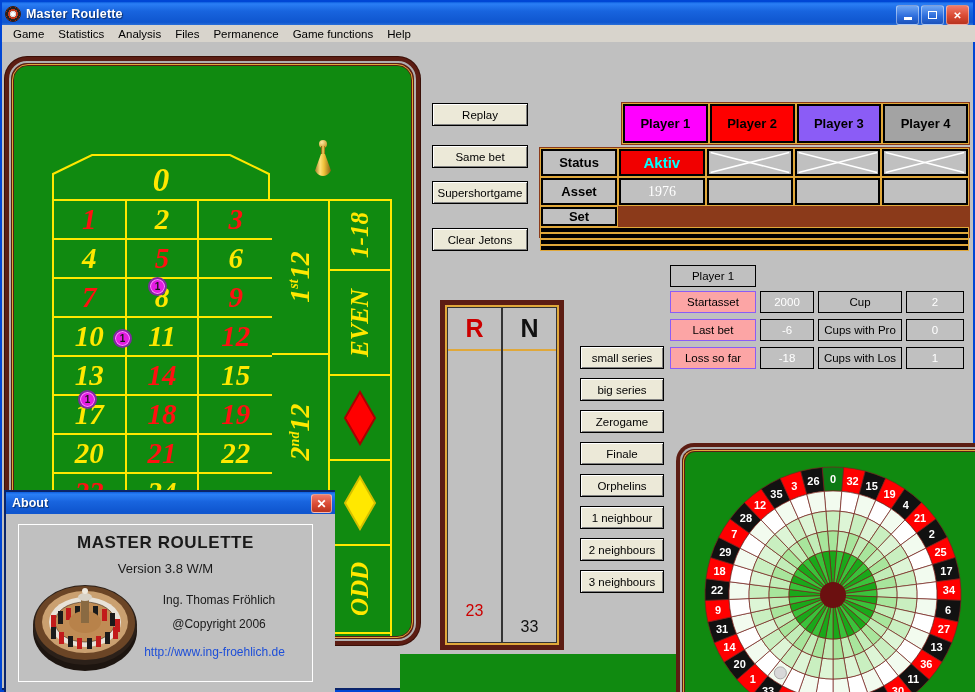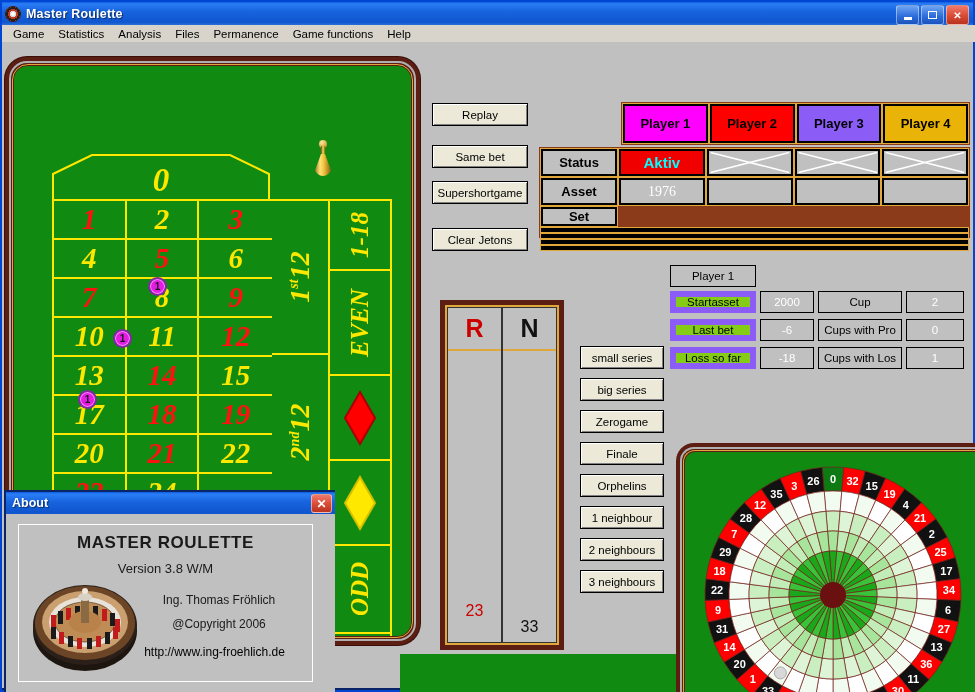--- a/index.html
+++ b/index.html
@@ -134,21 +134,21 @@
     font-family:"Liberation Serif",serif;}
   .pcell.aktiv{background:#f10000;color:#00ffff;font-weight:bold;font-size:15px;font-family:"Liberation Sans",sans-serif;}
   .pcell .xmark{position:absolute;left:0;top:0;width:100%;height:100%;}
 
   
   .statbox{position:absolute;left:668px;top:223px;width:300px;height:108px;}
   .sb-title{position:absolute;left:0;top:0;width:86px;height:22px;
     background:#c0c0c0;border:1px solid #000;box-sizing:border-box;
     display:flex;align-items:center;justify-content:center;font-size:11.5px;color:#000;}
   .sb-row{position:absolute;left:0;width:300px;height:22px;display:flex;gap:4px;}
-  .sb-lab{width:86px;background:#84cc16;border:6px solid #8b5cf6;box-sizing:border-box;
+  .sb-lab{width:86px;background:#fca5a5;border:1px solid #8b5cf6;box-sizing:border-box;
     display:flex;align-items:center;justify-content:center;font-size:11.5px;color:#000;}
   .sb-val{width:54px;background:#c0c0c0;border:1px solid #000;box-sizing:border-box;
     display:flex;align-items:center;justify-content:center;font-size:11.5px;color:#fff;}
   .sb-lab2{width:84px;background:#c0c0c0;border:1px solid #000;box-sizing:border-box;
     display:flex;align-items:center;justify-content:center;font-size:11.5px;color:#000;}
   .sb-val2{width:58px;background:#c0c0c0;border:1px solid #000;box-sizing:border-box;
     display:flex;align-items:center;justify-content:center;font-size:11.5px;color:#fff;}
 
   
   .rnpanel{position:absolute;left:438px;top:258px;width:124px;height:350px;
@@ -196,21 +196,21 @@
     display:flex;align-items:center;justify-content:center;color:#fff;font-size:12px;font-weight:bold;}
   .about-body{position:absolute;left:1px;top:23px;width:329px;height:220px;background:#c0c0c0;}
   .about-inner{position:absolute;left:12px;top:10px;width:295px;height:158px;
     border:1px solid #fff;box-sizing:border-box;background:#c0c0c0;}
   .ab-title{position:absolute;left:0;top:8px;width:100%;text-align:center;
     font-size:17px;font-weight:bold;color:#1a1a1a;letter-spacing:.6px;
     font-family:"Liberation Sans",sans-serif;}
   .ab-ver{position:absolute;left:0;top:36px;width:100%;text-align:center;font-size:13px;color:#1a1a1a;}
   .ab-author{position:absolute;left:110px;top:68px;width:180px;text-align:center;font-size:12px;color:#1a1a1a;}
   .ab-copy{position:absolute;left:110px;top:92px;width:180px;text-align:center;font-size:12px;color:#1a1a1a;}
-  .ab-url{position:absolute;left:98px;top:120px;width:195px;text-align:center;font-size:12px;color:#000000;}
+  .ab-url{position:absolute;left:98px;top:120px;width:195px;text-align:center;font-size:12px;color:#1d4ed8;}
   .ab-wheel{position:absolute;left:12px;top:50px;width:108px;height:100px;}
 </style>
 </head>
 <body>
 
 <div id="app">
   <div class="winframe"></div>
 
   <div class="titlebar">
     <div class="title-icon">
@@ -329,21 +329,21 @@
 
     <div class="btn actbtn" style="left:430px;top:61px">Replay</div>
     <div class="btn actbtn" style="left:430px;top:103px">Same bet</div>
     <div class="btn actbtn" style="left:430px;top:139px">Supershortgame</div>
     <div class="btn actbtn" style="left:430px;top:186px">Clear Jetons</div>
 
     <div class="playerhdr" id="playerhdr">
         <div class="phcell" style="background: rgb(255, 0, 255);">Player 1</div>
         <div class="phcell" style="background: rgb(254, 0, 0);">Player 2</div>
         <div class="phcell" style="background: #8b5cf6;">Player 3</div>
-        <div class="phcell" style="background: #eab308;">Player 4</div>
+        <div class="phcell" style="background: #a3a3a3;">Player 4</div>
       </div>
 
     <div class="pgrid" id="pgrid">
         <div class="prow">
           <div class="plabel">Status</div>
           <div class="pcell aktiv">Aktiv</div>
           <div class="pcell">
             <svg class="xmark" viewBox="0 0 100 30" preserveAspectRatio="none">
               <line x1="2" y1="2" x2="98" y2="28" stroke="#fff" stroke-width="2"></line>
               <line x1="98" y1="2" x2="2" y2="28" stroke="#fff" stroke-width="2"></line>

